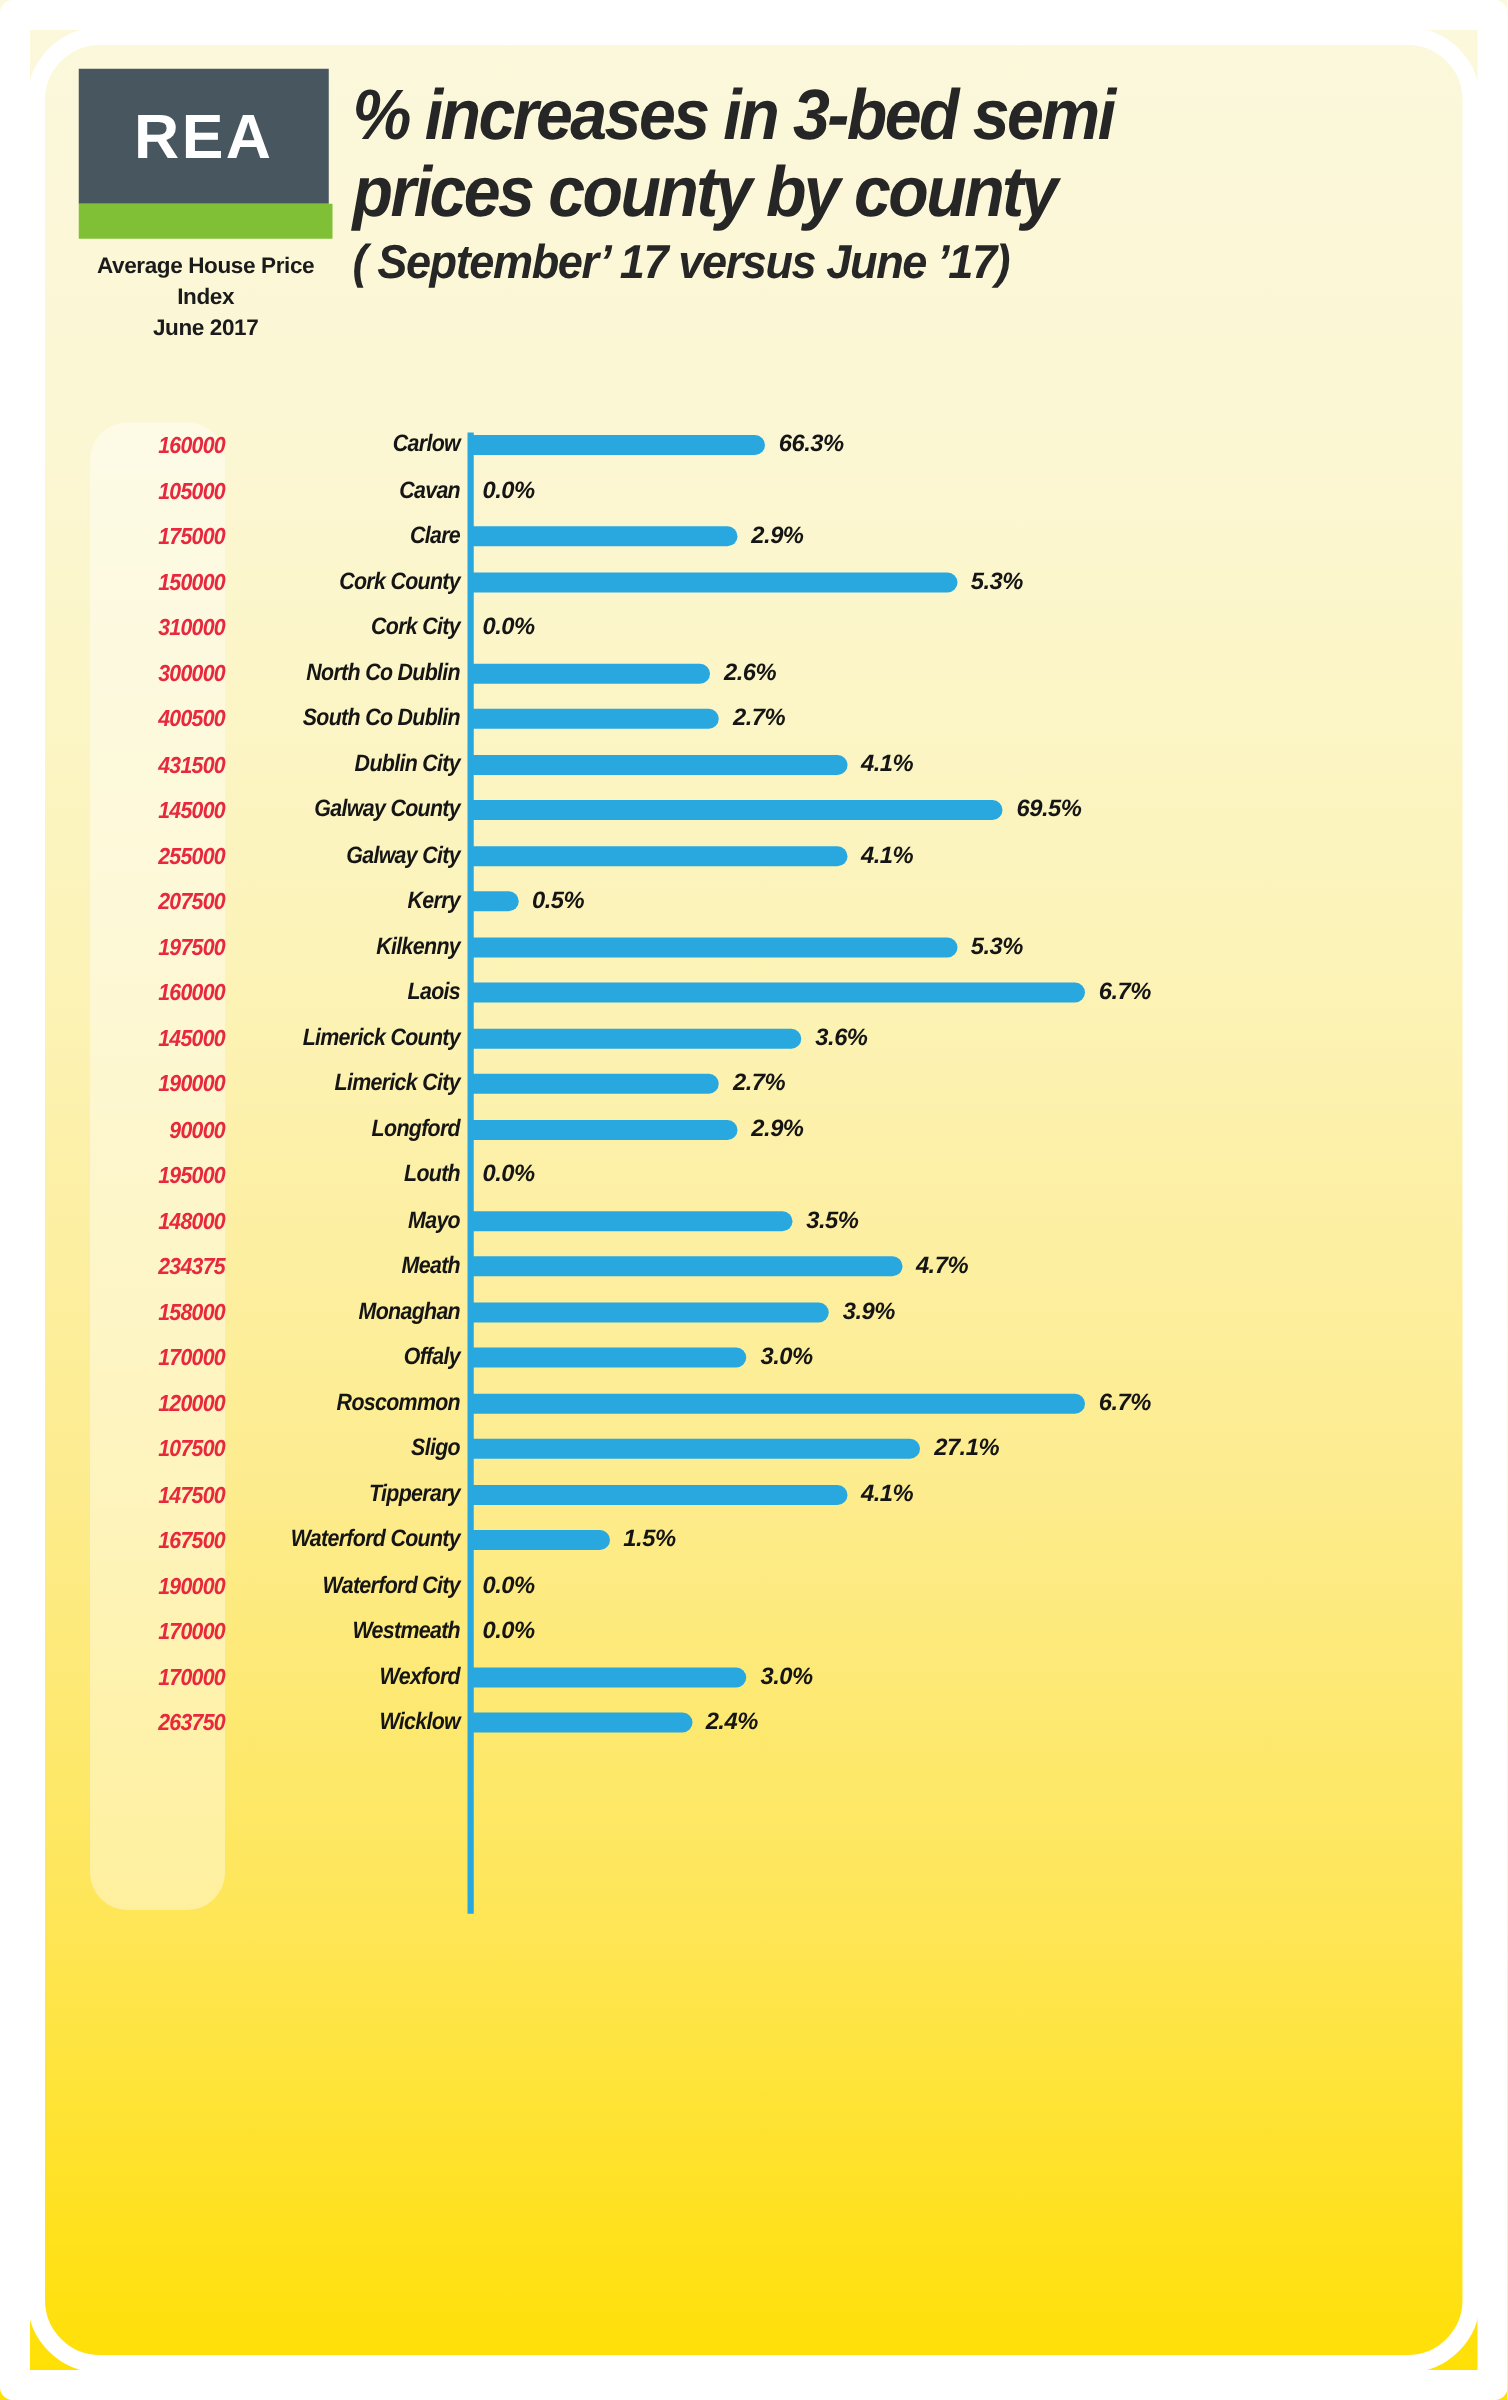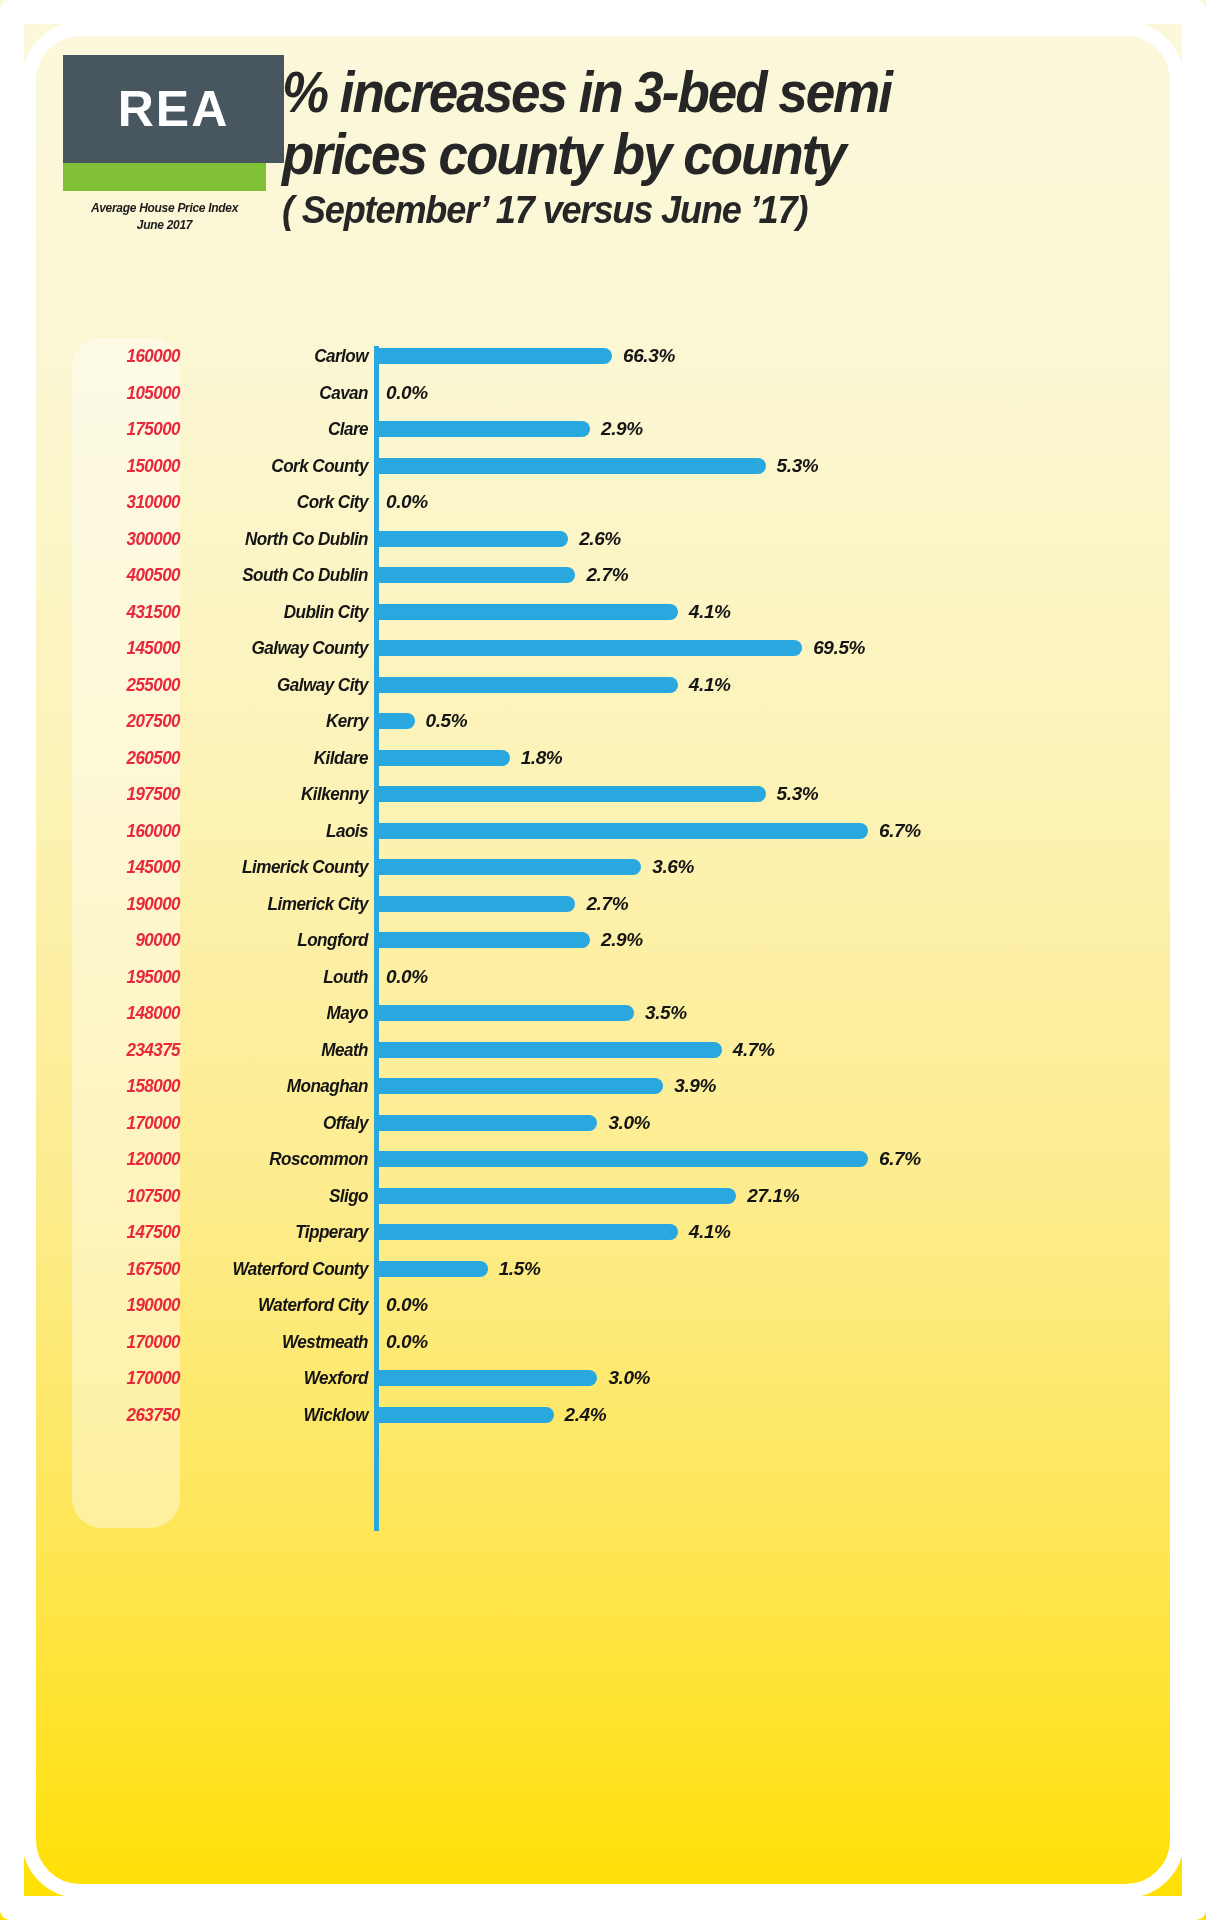--- a/index.html
+++ b/index.html
@@ -57,21 +57,21 @@
   }
 
   .brand-block {
     position: absolute;
     left: 63px;
     top: 55px;
     width: 203px;
     text-align: center;
   }
   .logo-box {
-    width: 221px;
+    width: 200px;
     height: 108px;
     background: #485660;
     display: flex;
     align-items: center;
     justify-content: center;
   }
   .logo-text {
     color: #ffffff;
     font-family: "Liberation Sans", sans-serif;
     font-weight: bold;
@@ -80,23 +80,22 @@
     line-height: 1;
   }
   .logo-bar {
     width: 203px;
     height: 28px;
     background: #7fc036;
   }
   .brand-sub {
     margin-top: 9px;
     font-family: "Liberation Sans", sans-serif;
-    font-style: italic;
-    font-weight: bold;
-    font-size: 12px;
+    font-weight: bold;
+    font-size: 18px;
     line-height: 1.38;
     color: #1b1b1b;
     letter-spacing: -0.3px;
   }
 
   .title-block {
     position: absolute;
     left: 282px;
     top: 62px;
     width: 880px;
@@ -334,28 +333,20 @@
         </div>
         <div class="row">
           <div class="price">207500</div>
           <div class="county">Kerry</div>
           <div class="bar-area">
             <div class="bar" style="width: 36.5672px;"></div>
             <span class="value">0.5%</span>
           </div>
         </div>
         <div class="row">
-          <div class="price">260500</div>
-          <div class="county">Kildare</div>
-          <div class="bar-area">
-            <div class="bar" style="width: 131.642px;"></div>
-            <span class="value">1.8%</span>
-          </div>
-        </div>
-        <div class="row">
           <div class="price">197500</div>
           <div class="county">Kilkenny</div>
           <div class="bar-area">
             <div class="bar" style="width: 387.612px;"></div>
             <span class="value">5.3%</span>
           </div>
         </div>
         <div class="row">
           <div class="price">160000</div>
           <div class="county">Laois</div>

